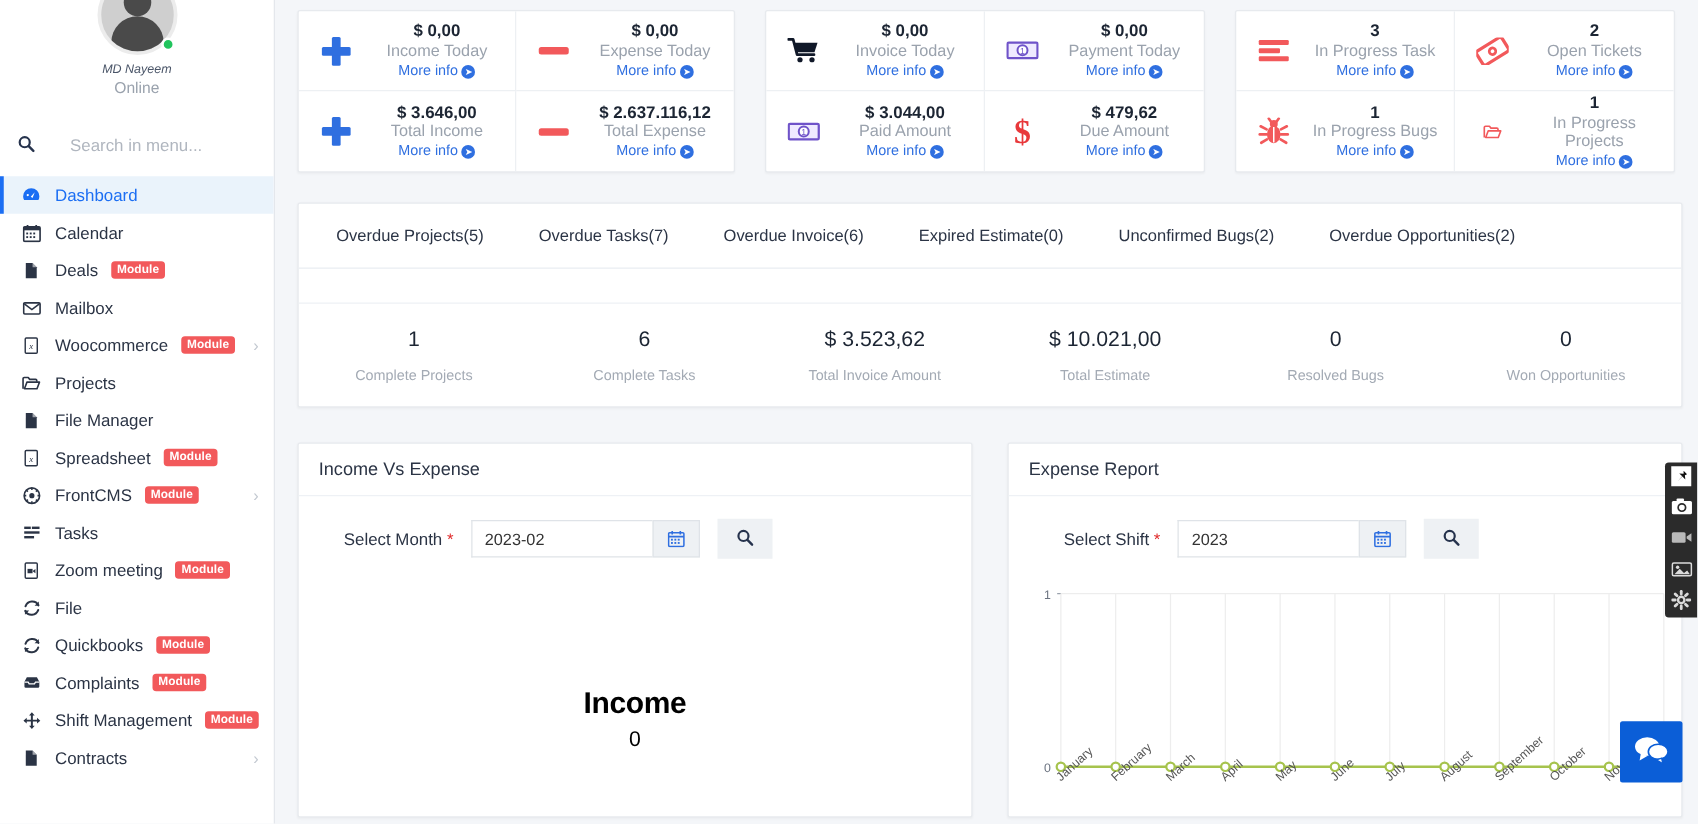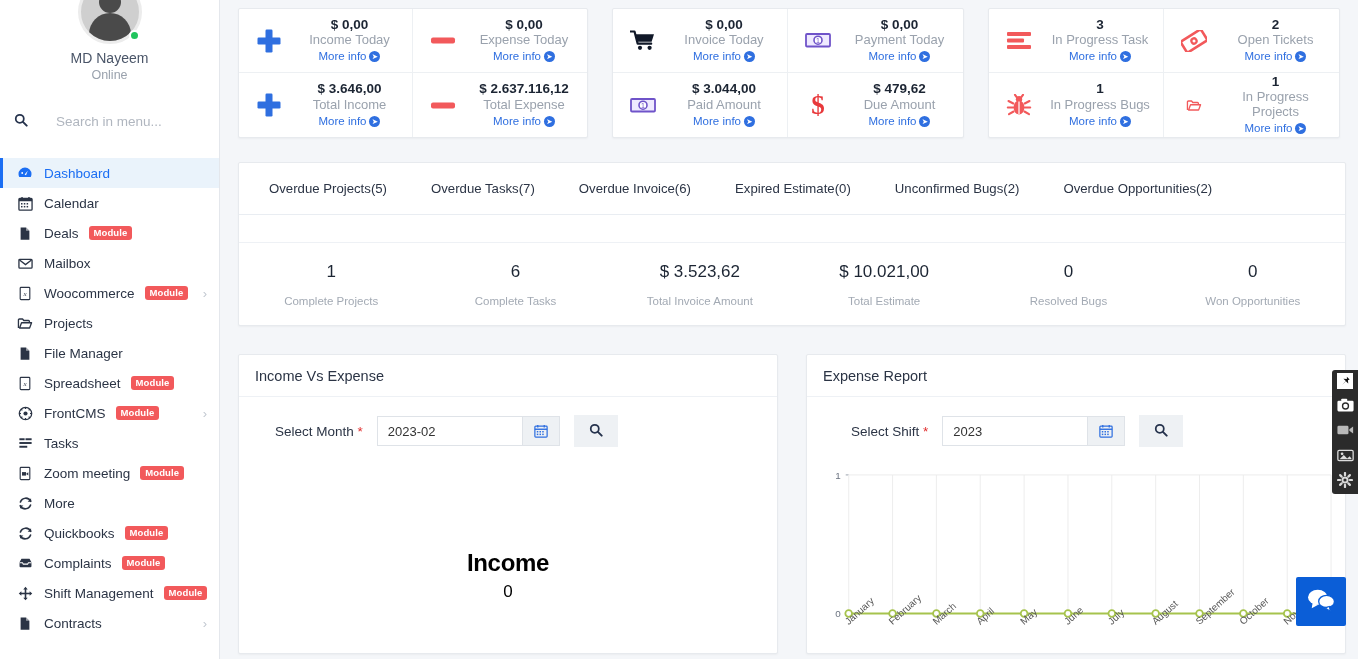--- a/index.html
+++ b/index.html
@@ -38,37 +38,37 @@
   .avatar .body {
     position: absolute; width: 42px; height: 30px; border-radius: 21px 21px 0 0;
     background: #4a4a4a; left: 50%; transform: translateX(-50%); bottom: -2px;
   }
   .status-dot {
     position: absolute; right: 2px; bottom: 3px;
     width: 11px; height: 11px; border-radius: 50%;
     background: #21c45d; border: 2px solid #fff;
   }
   .profile-name {
-    margin-top: 6px; font-size: 14px; color: #4a5568; font-weight: 400;
+    margin-top: 6px; font-size: 10px; color: #4a5568; font-weight: 400; font-style: italic;
   }
   .profile-status { margin-top: 2px; font-size: 12.5px; color: #9aa2ad; }
 
   .searchbox {
     display: flex; align-items: center; gap: 26px;
     padding: 0 14px; height: 42px; margin-top: 18px;
   }
   .searchbox .mag { color: #26334d; }
   .searchbox input {
     border: none; outline: none; background: transparent;
     font-size: 13.5px; color: #333; width: 100%;
     font-family: "Liberation Sans", sans-serif;
   }
   .searchbox input::placeholder { color: #b0b6bf; }
 
-  .menu { margin-top: 16px; }
+  .menu { margin-top: 4px; }
   .menu-item {
     display: flex; align-items: center; gap: 10px;
     height: 30px; padding: 0 10px 0 13px;
     color: #2b3445; font-size: 13.5px;
     border-left: 3px solid transparent;
     cursor: pointer; position: relative;
   }
   .menu-item.active {
     background: #eaf3fb; border-left-color: #1b6ef3; color: #1b6ef3;
   }
@@ -361,21 +361,21 @@
         </div>
         <div class="menu-item">
           <span class="mi-icon">
             <svg width="15" height="15" viewBox="0 0 16 16">
               <path d="M13.6 5.6A6 6 0 0 0 2.6 6.4" fill="none" stroke="#2b3445" stroke-width="1.8" stroke-linecap="round"></path>
               <path d="M2.4 10.4A6 6 0 0 0 13.4 9.6" fill="none" stroke="#2b3445" stroke-width="1.8" stroke-linecap="round"></path>
               <path d="M13.9 2.4 L13.9 6 L10.3 6 Z" fill="#2b3445"></path>
               <path d="M2.1 13.6 L2.1 10 L5.7 10 Z" fill="#2b3445"></path>
             </svg>
           </span>
-          <span class="mi-label">More</span>
+          <span class="mi-label">File</span>
         </div>
         <div class="menu-item">
           <span class="mi-icon">
             <svg width="15" height="15" viewBox="0 0 16 16">
               <path d="M13.6 5.6A6 6 0 0 0 2.6 6.4" fill="none" stroke="#2b3445" stroke-width="1.8" stroke-linecap="round"></path>
               <path d="M2.4 10.4A6 6 0 0 0 13.4 9.6" fill="none" stroke="#2b3445" stroke-width="1.8" stroke-linecap="round"></path>
               <path d="M13.9 2.4 L13.9 6 L10.3 6 Z" fill="#2b3445"></path>
               <path d="M2.1 13.6 L2.1 10 L5.7 10 Z" fill="#2b3445"></path>
             </svg>
           </span>

